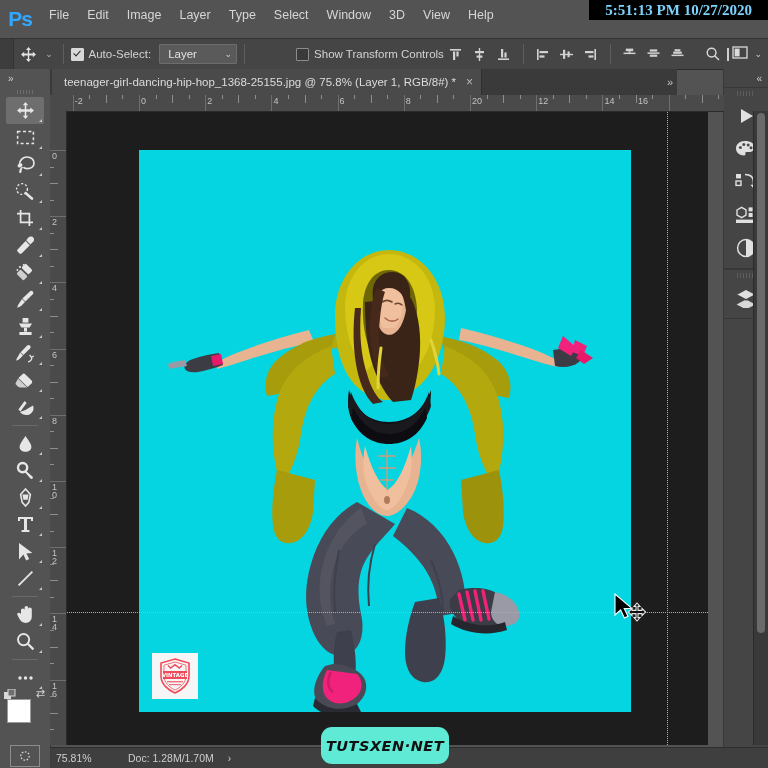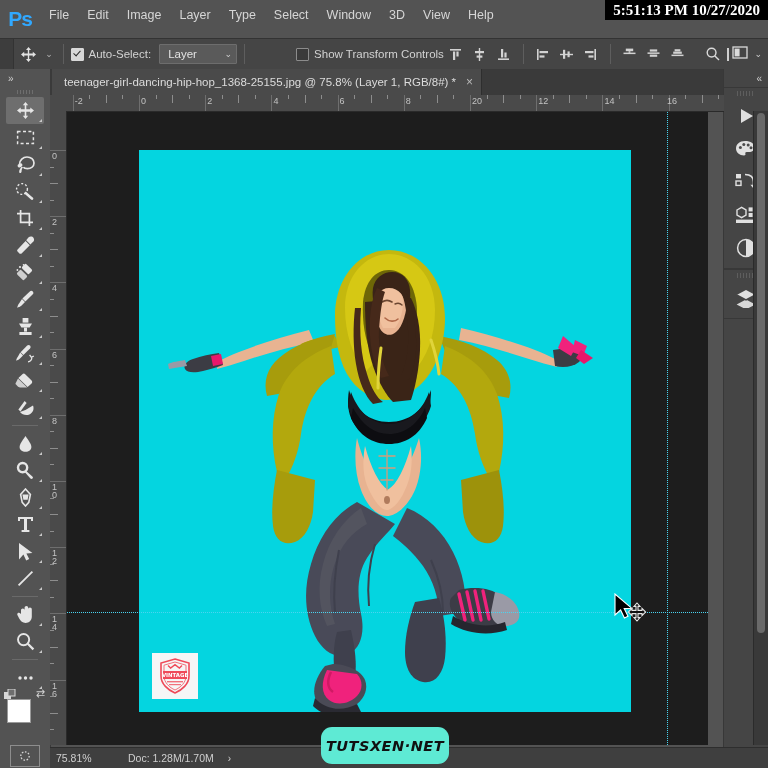--- a/index.html
+++ b/index.html
@@ -7,23 +7,23 @@
        font-family:"Liberation Sans","DejaVu Sans",sans-serif;
        -webkit-font-smoothing:antialiased;}
   #app{position:relative;width:768px;height:768px;background:#535353;}
 
   
   .menubar{position:absolute;left:0;top:0;width:768px;height:38px;background:#535353;
            display:flex;align-items:center;}
   .ps-logo{width:40px;height:38px;display:flex;align-items:center;justify-content:center;
            color:#31a8ff;font-size:21px;font-weight:bold;letter-spacing:-1px;}
   .menu-item{color:#d6d6d6;font-size:12.5px;padding:0 9px;height:46px;line-height:38px;cursor:default;}
-  .clock{position:absolute;right:0;top:0;height:20px;background:#000;color:#ffffff;
+  .clock{position:absolute;right:0;top:0;height:20px;background:#000;color:#7dd3fc;
          font-family:"Liberation Serif","DejaVu Serif",serif;font-weight:bold;font-size:15px;
-         line-height:20px;padding:0 8px;letter-spacing:0px;}
+         line-height:20px;padding:0 16px;letter-spacing:0px;}
 
   
   .optionsbar{position:absolute;left:0;top:38px;width:768px;height:30px;background:#454545;
               border-top:1px solid #333;border-bottom:1px solid #2b2b2b;
               display:flex;align-items:center;}
   .opt-gutter{width:14px;height:30px;background:#3d3d3d;border-right:1px solid #333;}
   .opt-tool{width:30px;height:30px;display:flex;align-items:center;justify-content:center;}
   .opt-caret{width:14px;display:flex;align-items:center;justify-content:center;
              color:#b5b5b5;font-size:9px;}
   .vdiv{width:1px;height:20px;background:#5e5e5e;margin:0 7px;}
@@ -33,21 +33,21 @@
   .chk.on:after{content:"";position:absolute;left:3px;top:0px;width:3px;height:6px;
                 border:solid #2b2b2b;border-width:0 1.6px 1.6px 0;transform:rotate(42deg);}
   .opt-label{color:#d2d2d2;font-size:11.5px;white-space:nowrap;}
   .select-box{background:#5a5a5a;border:1px solid #6d6d6d;height:18px;min-width:64px;
               display:flex;align-items:center;justify-content:space-between;
               padding:0 4px 0 8px;margin-left:8px;border-radius:1px;}
   .select-box span{color:#e2e2e2;font-size:11.5px;}
   .align-icon{width:24px;height:30px;display:flex;align-items:center;justify-content:center;}
 
   
-  .tabbar{position:absolute;left:50px;top:69px;width:718px;height:26px;background:#3a3a3a;}
+  .tabbar{position:absolute;left:50px;top:69px;width:627px;height:26px;background:#3a3a3a;}
   .doctab{position:absolute;left:2px;top:0;height:26px;background:#4a4a4a;
           display:flex;align-items:center;padding:0 8px 0 12px;border-right:1px solid #2e2e2e;}
   .doctab .title{color:#dcdcdc;font-size:11.5px;white-space:nowrap;}
   .doctab .close{color:#b9b9b9;font-size:12px;margin-left:10px;line-height:1;}
   .tab-collapse{position:absolute;right:4px;top:0;height:26px;display:flex;align-items:center;
                 color:#c8c8c8;font-size:11px;}
 
   
   .toolbar{position:absolute;left:0;top:69px;width:50px;height:699px;background:#535353;
            border-right:1px solid #3a3a3a;}
@@ -628,21 +628,21 @@
       <div class="rh-lab" style="left: 486.2px;">12</div>
       <div class="rh-tick" style="left: 502.75px; height: 4px;"></div>
       <div class="rh-tick" style="left: 519.3px; height: 8px;"></div>
       <div class="rh-tick" style="left: 535.85px; height: 4px;"></div>
       <div class="rh-tick maj" style="left: 552.4px;"></div>
       <div class="rh-lab" style="left: 552.4px;">14</div>
       <div class="rh-tick" style="left: 568.95px; height: 4px;"></div>
       <div class="rh-tick" style="left: 585.5px; height: 8px;"></div>
       <div class="rh-tick" style="left: 602.05px; height: 4px;"></div>
       <div class="rh-tick maj" style="left: 618.6px;"></div>
-      <div class="rh-lab" style="left: 615px;">16</div>
+      <div class="rh-lab" style="left: 586px;">16</div>
       <div class="rh-tick" style="left: 635.15px; height: 4px;"></div>
       <div class="rh-tick" style="left: 651.7px; height: 8px;"></div>
       <div class="rh-tick" style="left: 668.25px; height: 4px;"></div>
     </div>
   <div class="ruler-v">
       <div class="rv-tick maj" style="top: 39px;"></div>
       <div class="rv-lab" style="top: 41px;">
         <span style="display:block">0</span>
       </div>
       <div class="rv-tick" style="top: 55.55px; width: 4px;"></div>

